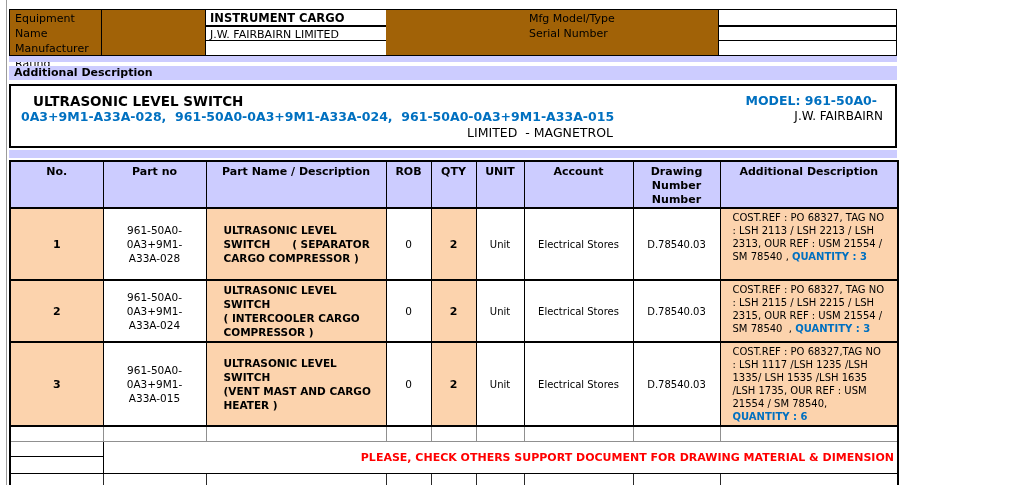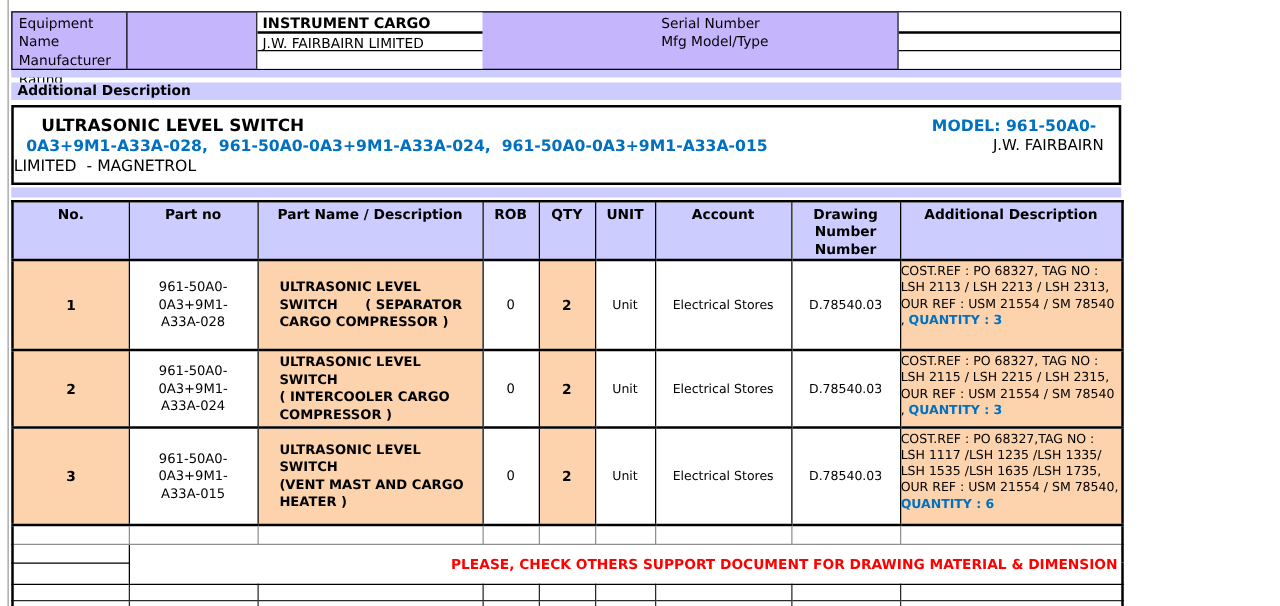--- a/index.html
+++ b/index.html
@@ -1,21 +1,21 @@
 <!DOCTYPE html>
 <html><head>
 <meta charset="utf-8">
 <style>
   * { margin:0; padding:0; box-sizing:border-box; }
   body { background:#e8e8e8; font-family:"DejaVu Sans","Liberation Sans",sans-serif; }
   .canvas { position:relative; width:1024px; height:485px; background:#ffffff; overflow:hidden; color:#000; }
   .gridline-left { position:absolute; left:6px; top:0; width:1px; height:485px; background:#9b9b9b; }
 
   
-  .equip { position:absolute; left:9px; top:9px; width:888px; height:47px; display:flex; border:1px solid #000; background:#c4b5fd; }
+  .equip { position:absolute; left:9px; top:9px; width:888px; height:47px; display:flex; border:1px solid #000; background:#a16207; }
   .equip > div { flex-shrink:0; height:100%; }
   .c-labels  { width:92px;  border-right:1px solid #000; padding:1px 0 0 5px; font-size:11px; line-height:15px; }
   .c-spacer  { width:104px; border-right:1px solid #000; }
   .c-vals    { width:180px; display:flex; flex-direction:column; background:#fff; }
   .vcell     { padding:1px 0 0 4px; font-size:11px; overflow:hidden; white-space:nowrap; }
   .v1 { height:17px; border-bottom:2px solid #000; font-weight:bold; font-size:11.5px; }
   .v2 { height:14px; border-bottom:1px solid #000; }
   .v3 { flex:1; }
   .c-rlabels { width:333px; border-right:1px solid #000; padding:1px 0 0 143px; font-size:11px; line-height:15px; }
   .c-rvals   { flex:1 1 auto; display:flex; flex-direction:column; background:#fff; }
@@ -25,41 +25,41 @@
   .stripA { position:absolute; left:9px; top:56px;  width:888px; height:6px;  background:#CCCCFF; }
   .addl-band { position:absolute; left:9px; top:66px; width:888px; height:14px; background:#CCCCFF;
                font-weight:bold; font-size:11px; line-height:14px; padding-left:5px; }
   .stripB { position:absolute; left:9px; top:150px; width:888px; height:8px; background:#CCCCFF; }
 
   
   .desc-box { position:absolute; left:9px; top:84px; width:888px; height:64px; background:#fff; border:2px solid #000; }
   .desc-box span { position:absolute; white-space:pre; }
   .desc-title { left:22px; top:7px;  font-weight:bold; font-size:13.5px; }
   .desc-parts { left:10px; top:23px; font-weight:bold; font-size:12.5px; color:#0070C0; }
-  .desc-sub   { left:0; top:39px; width:602px; text-align:left; font-size:12.5px; }
+  .desc-sub   { left:0; top:39px; width:602px; text-align:right; font-size:12.5px; }
   .desc-model { right:18px; top:7px;  font-weight:bold; font-size:12.5px; color:#0070C0; }
   .desc-maker { right:12px; top:23px; font-size:12px; }
 
   
   .tbl-wrap { position:absolute; left:9px; top:160px; }
   table { border-collapse:collapse; table-layout:fixed; width:888px; }
   td, th { border:1px solid #000; overflow:hidden; }
   table { border:2px solid #000; }
   th { background:#CCCCFF; font-size:11px; font-weight:bold; vertical-align:top; padding-top:3px;
        text-align:center; border-bottom:2px solid #000; white-space:pre-line; line-height:14px; height:45px; }
   td { font-size:10px; text-align:center; vertical-align:middle; padding:2px 3px; }
   tr.main td { border-bottom:2px solid #000; }
   .r1 td { height:72px; } .r2 td { height:57px; } .r3 td { height:78px; }
   .peach { background:#FCD3AD; }
   .col-no      { font-weight:bold; font-size:11px; }
   .col-partno  { font-weight:normal; font-size:10.5px; white-space:pre-line; line-height:14px; }
   .col-partname{ font-weight:bold; font-size:10.5px; text-align:left; white-space:pre-wrap; line-height:14px; padding-left:17px; }
   .col-rob     { font-size:10.5px; }
   .col-qty     { font-weight:bold; font-size:11px; }
-  .col-addl    { text-align:left; vertical-align:top; white-space:pre-wrap; line-height:13px; padding:2px 0; }
+  .col-addl    { text-align:left; vertical-align:top; white-space:pre-wrap; line-height:13px; padding:2px 12px; }
   .qty-blue    { color:#0070C0; font-weight:bold; }
 
   
   tr.fa td { height:15px; border:1px solid #909090; }
   tr.fb td { height:15px; border:1px solid #000; background:#fff;text-align:right; }
   tr.fb2 td{ height:17px; border:1px solid #000; background:#fff; }
   tr.fc td, tr.fd td { height:13px; border:1px solid #2a2a2a; }
   td.notice { background:#FFFF00; border:2px solid #000; color:#FF0000; font-weight:bold; font-size:11px;
               text-align:center; vertical-align:middle; }
 </style>
@@ -75,22 +75,22 @@
       <div>Manufacturer</div>
       <div>Rating</div>
     </div>
     <div class="c-spacer"></div>
     <div class="c-vals">
       <div class="vcell v1">INSTRUMENT CARGO</div>
       <div class="vcell v2">J.W. FAIRBAIRN LIMITED</div>
       <div class="vcell v3"></div>
     </div>
     <div class="c-rlabels">
+      <div>Mfg Model/Type</div>
       <div>Serial Number</div>
-      <div>Mfg Model/Type</div>
     </div>
     <div class="c-rvals">
       <div class="vcell v1"></div>
       <div class="vcell v2"></div>
       <div class="vcell v3"></div>
     </div>
   </div>
 
   <div class="stripA"></div>
   <div class="addl-band">Additional Description</div>

